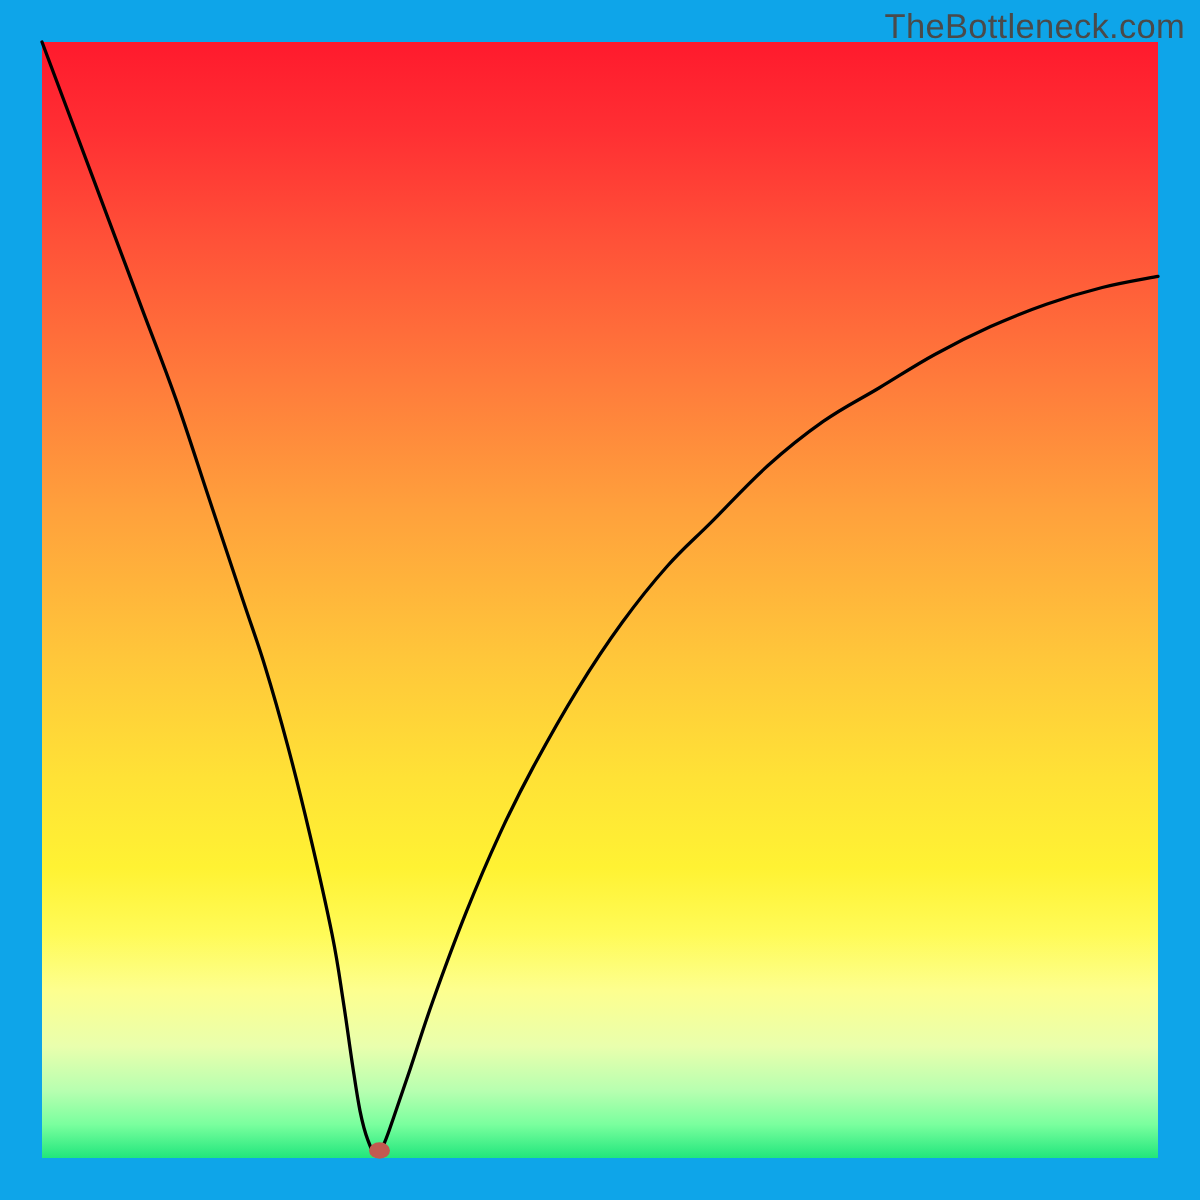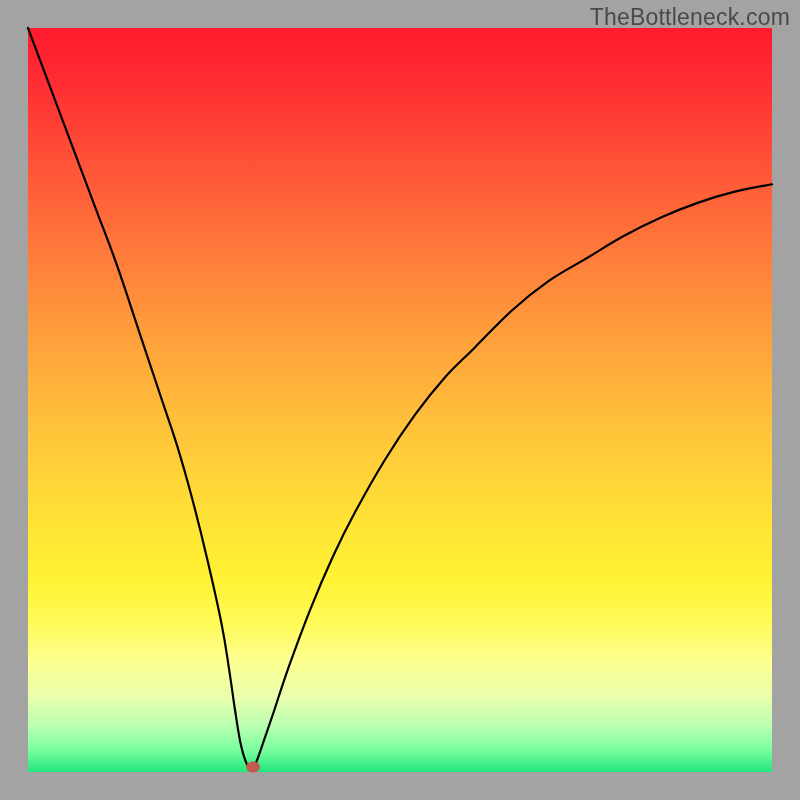--- a/index.html
+++ b/index.html
@@ -9,21 +9,21 @@
     height: 800px;
     background: #000;
     overflow: hidden;
   }
   .frame {
     position: absolute;
     left: 0;
     top: 0;
     width: 800px;
     height: 800px;
-    background: #a3a3a3;
+    background: #0ea5e9;
   }
   .plot-area {
     position: absolute;
     left: 28px;
     top: 28px;
     width: 744px;
     height: 744px;
     background: linear-gradient(to bottom,
       #ff1a2d 0%,
       #ff2f33 8%,

